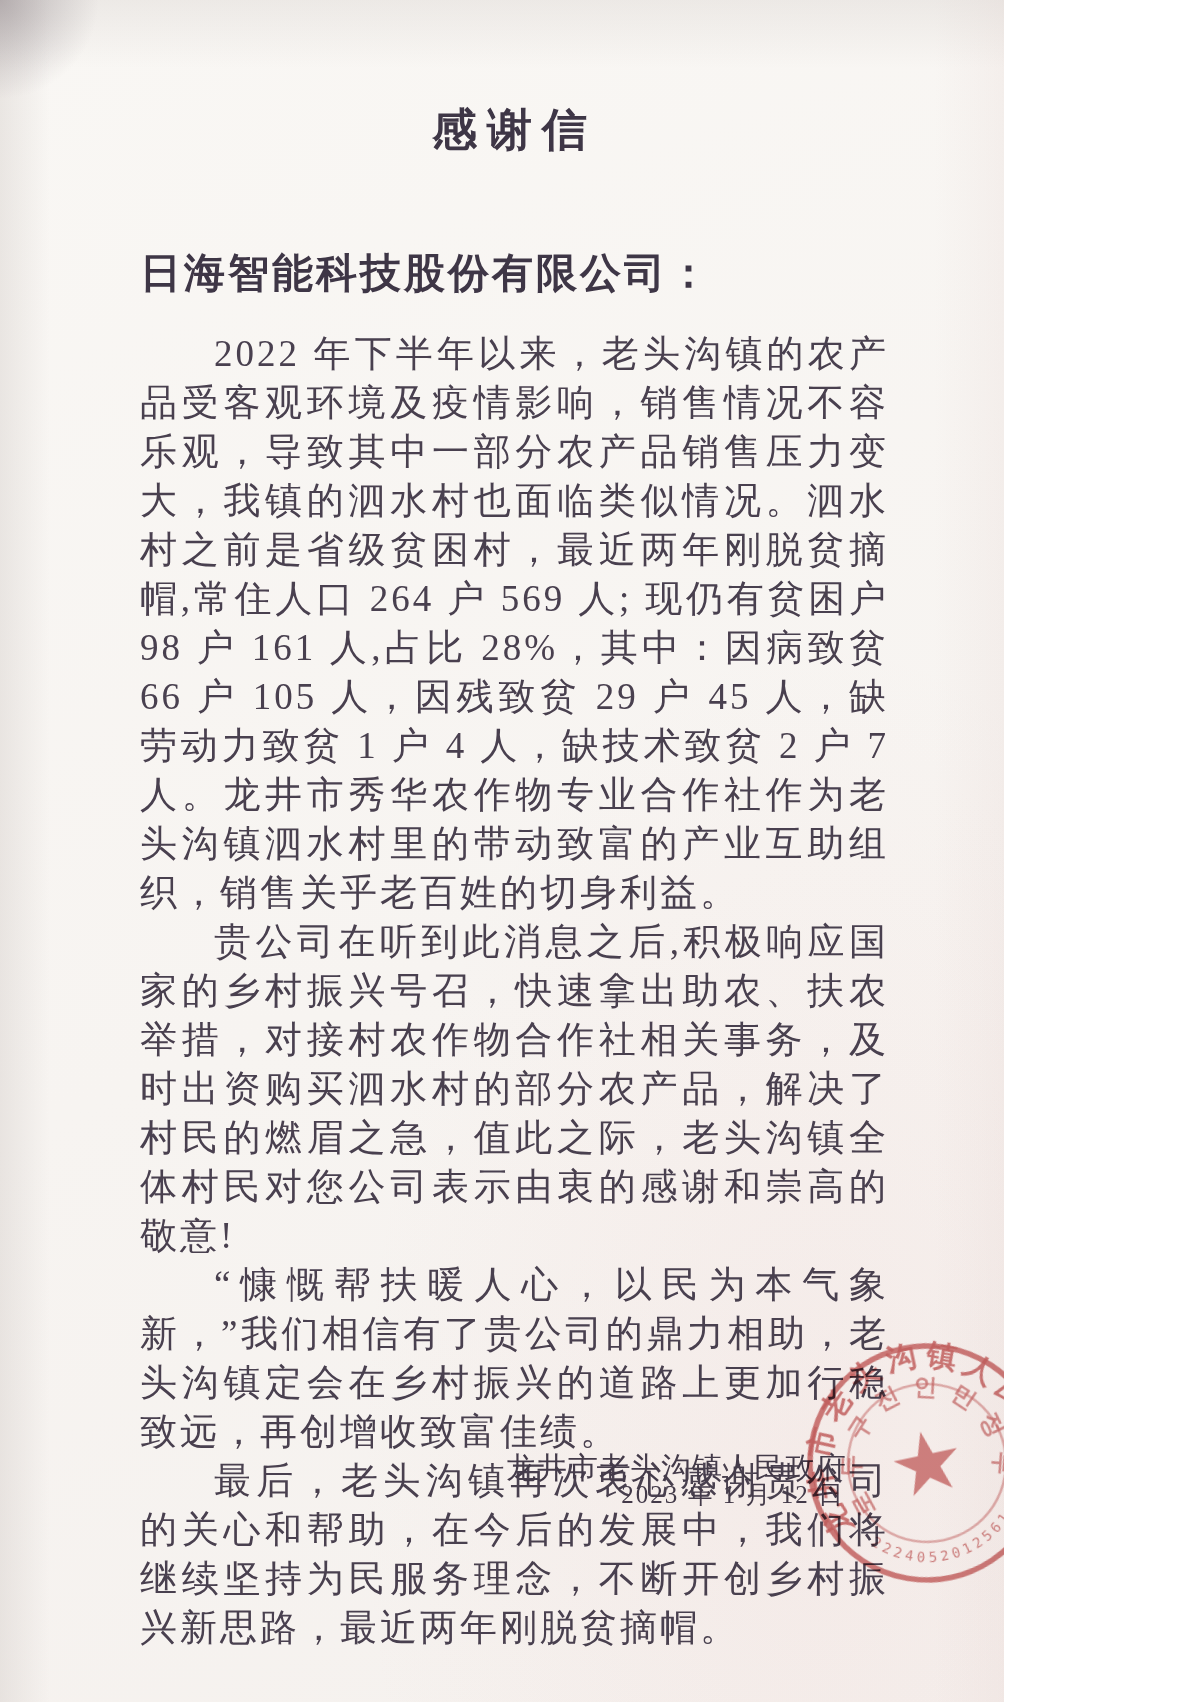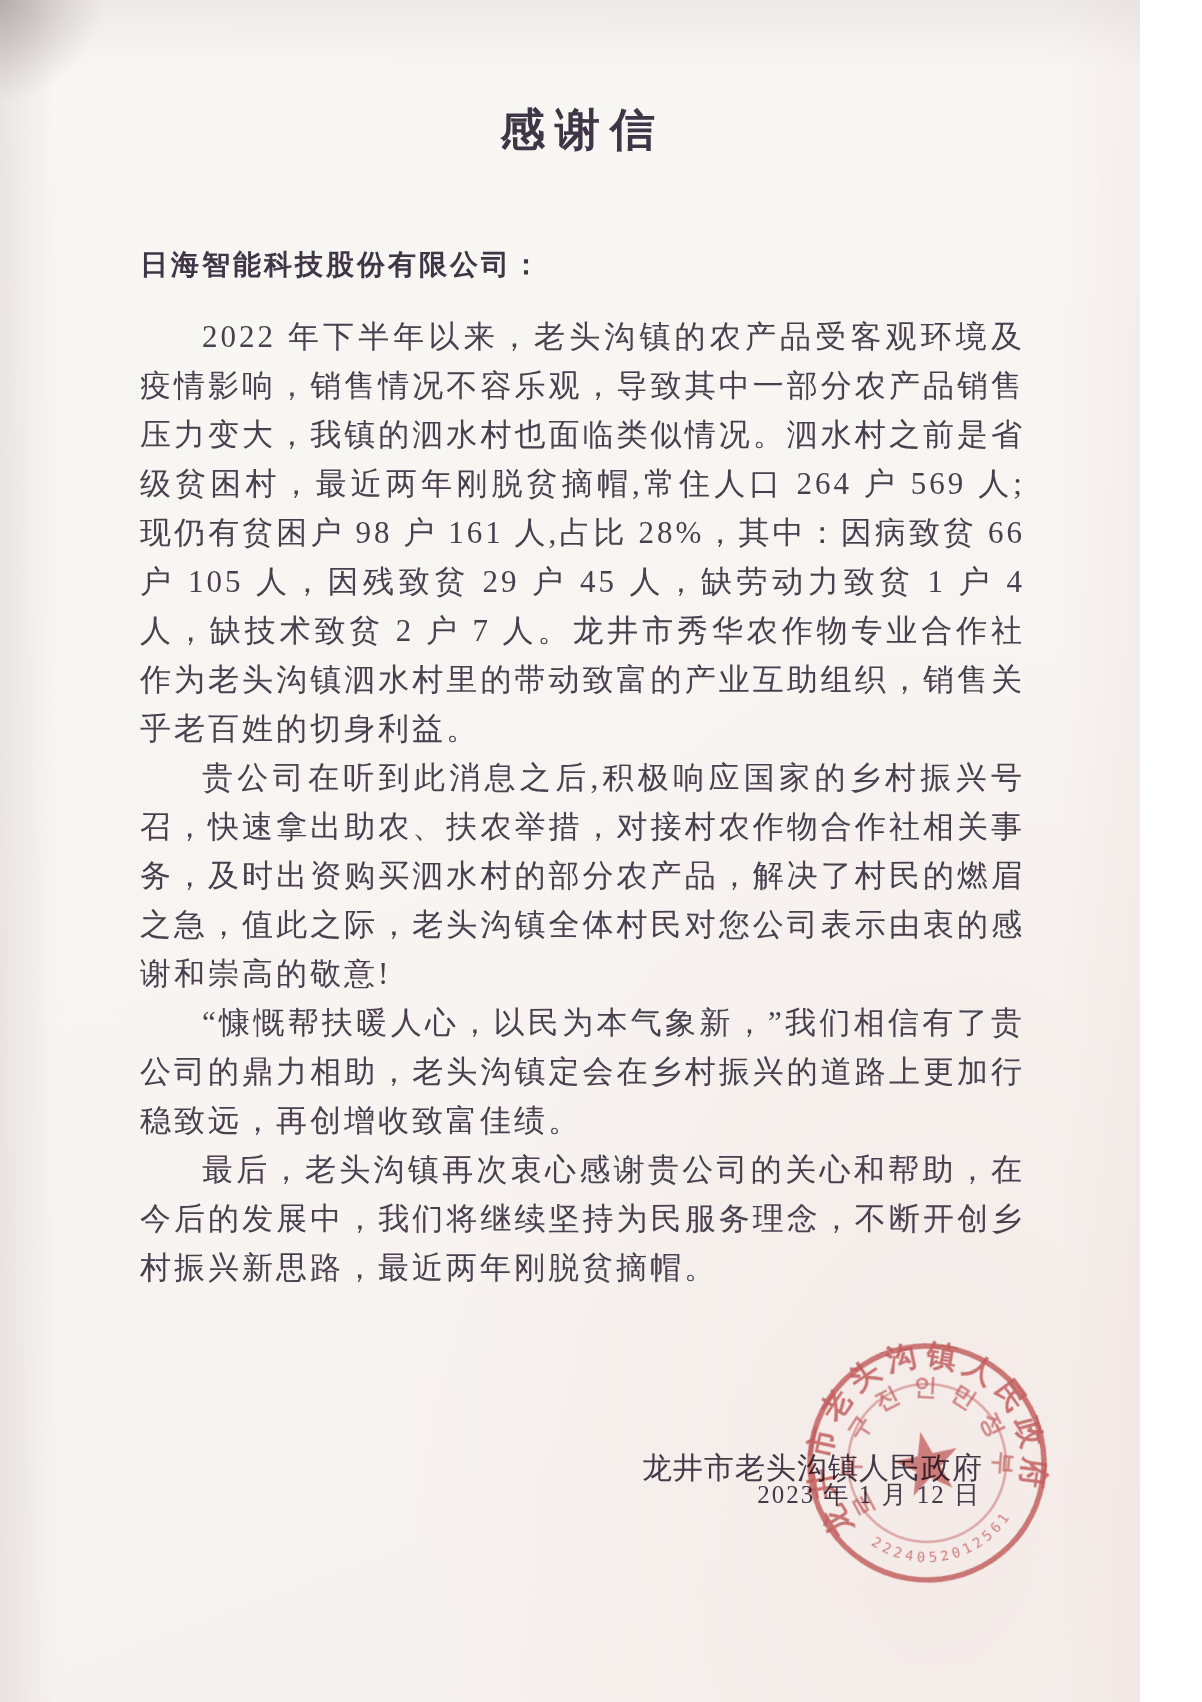--- a/index.html
+++ b/index.html
@@ -7,21 +7,21 @@
     padding: 0;
     background: #ffffff;
   }
   body {
     width: 1202px;
     height: 1702px;
     font-family: "Liberation Serif", "DejaVu Serif", serif;
   }
   .page {
     position: relative;
-    width: 1140px;
+    width: 1004px;
     height: 1702px;
     box-sizing: border-box;
     overflow: hidden;
     color: #453c4b;
     background:
       radial-gradient(circle at 0% 0%, rgba(125,115,122,0.45), rgba(125,115,122,0) 5%),
       linear-gradient(to right, rgba(198,190,186,0.30), rgba(198,190,186,0) 5%),
       linear-gradient(to bottom, rgba(205,198,194,0.28), rgba(205,198,194,0) 4%),
       linear-gradient(to left, rgba(225,205,202,0.18), rgba(225,205,202,0) 7%),
       radial-gradient(ellipse at 82% 86%, rgba(232,168,168,0.10), rgba(232,168,168,0) 40%),
@@ -36,31 +36,31 @@
     margin: 0;
     padding-top: 100px;
     font-size: 45px;
     font-weight: 600;
     letter-spacing: 10px;
     text-align: center;
     color: #3e3646;
   }
   .recipient {
     margin-top: 86px;
-    font-size: 28px;
+    font-size: 41px;
     font-weight: 700;
     letter-spacing: 3px;
     color: #3e3646;
   }
   .body-text {
     margin-top: 28px;
   }
   .body-text p {
     margin: 0;
-    font-size: 31px;
+    font-size: 37px;
     line-height: 49px;
     letter-spacing: 3px;
     text-align: justify;
     text-indent: 2em;
     color: #49404f;
   }
   .signature {
     position: absolute;
     z-index: 3;
     top: 1448px;

